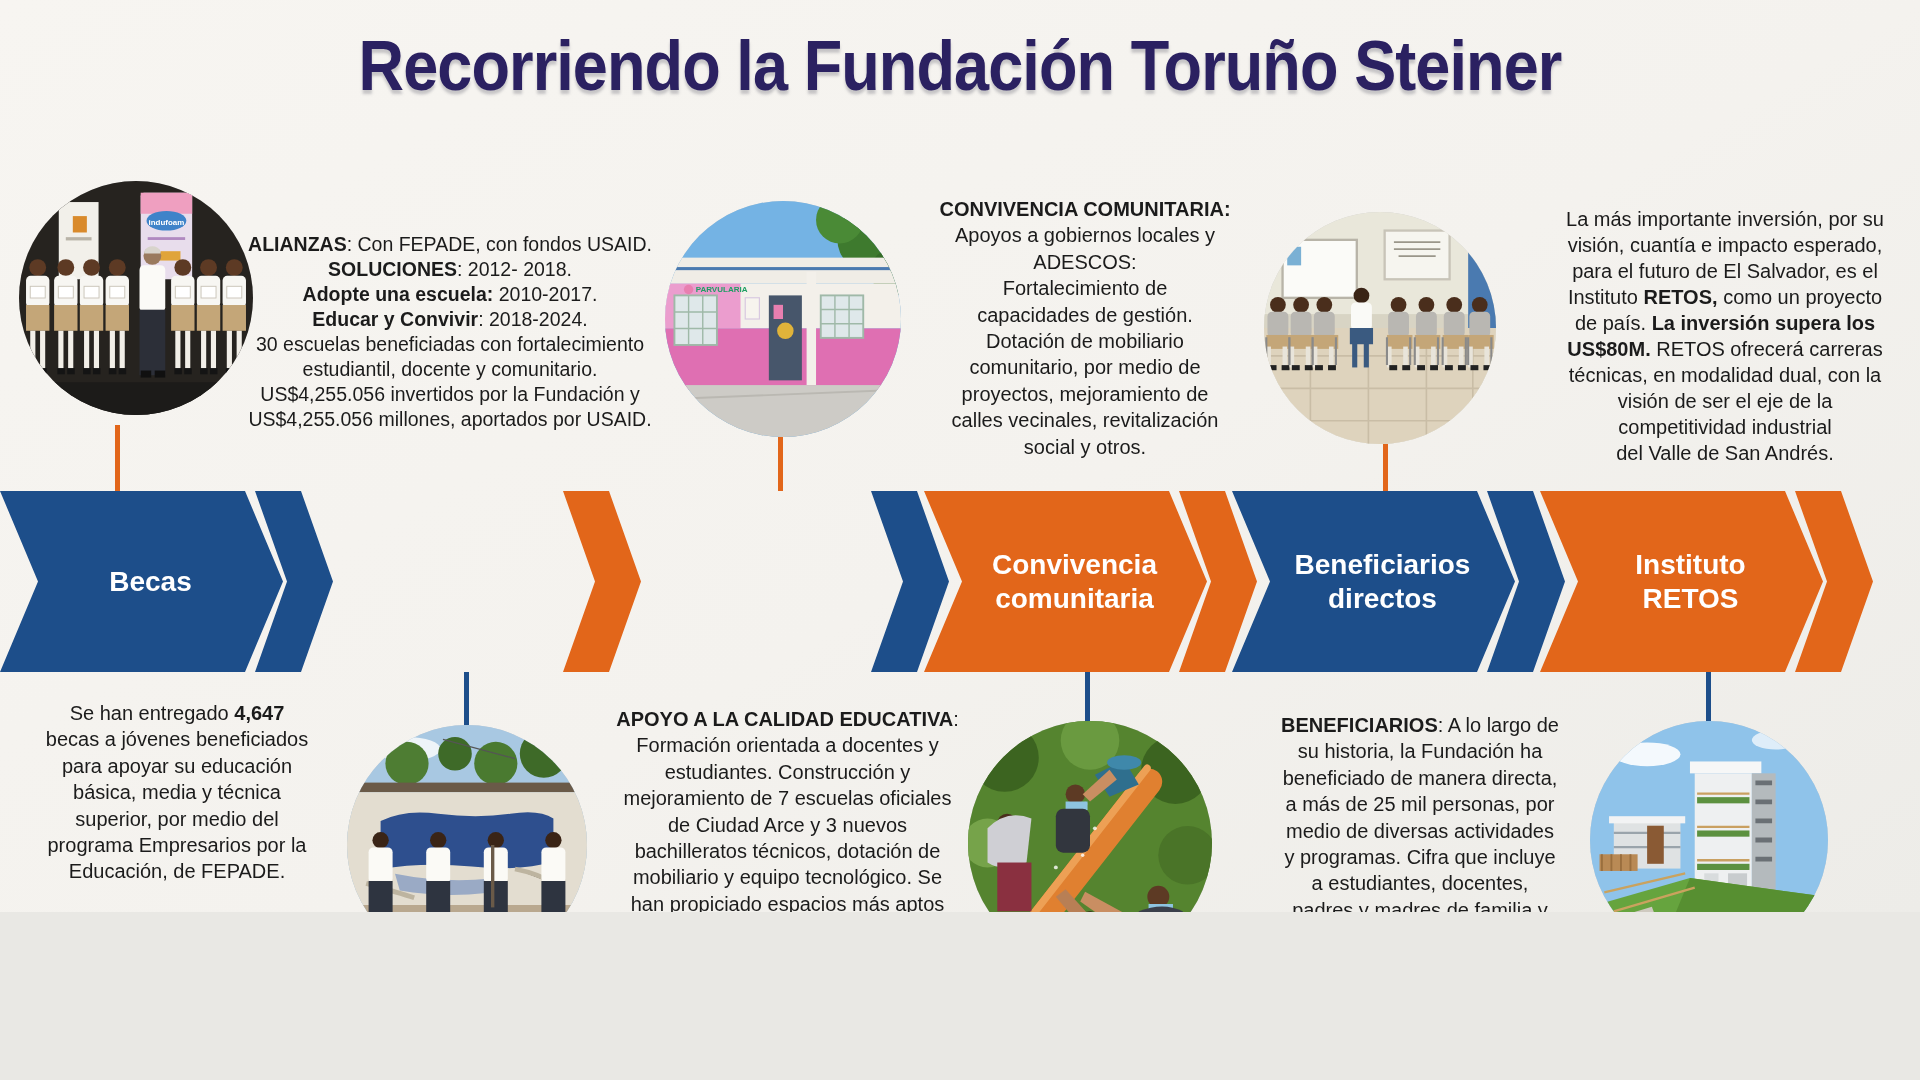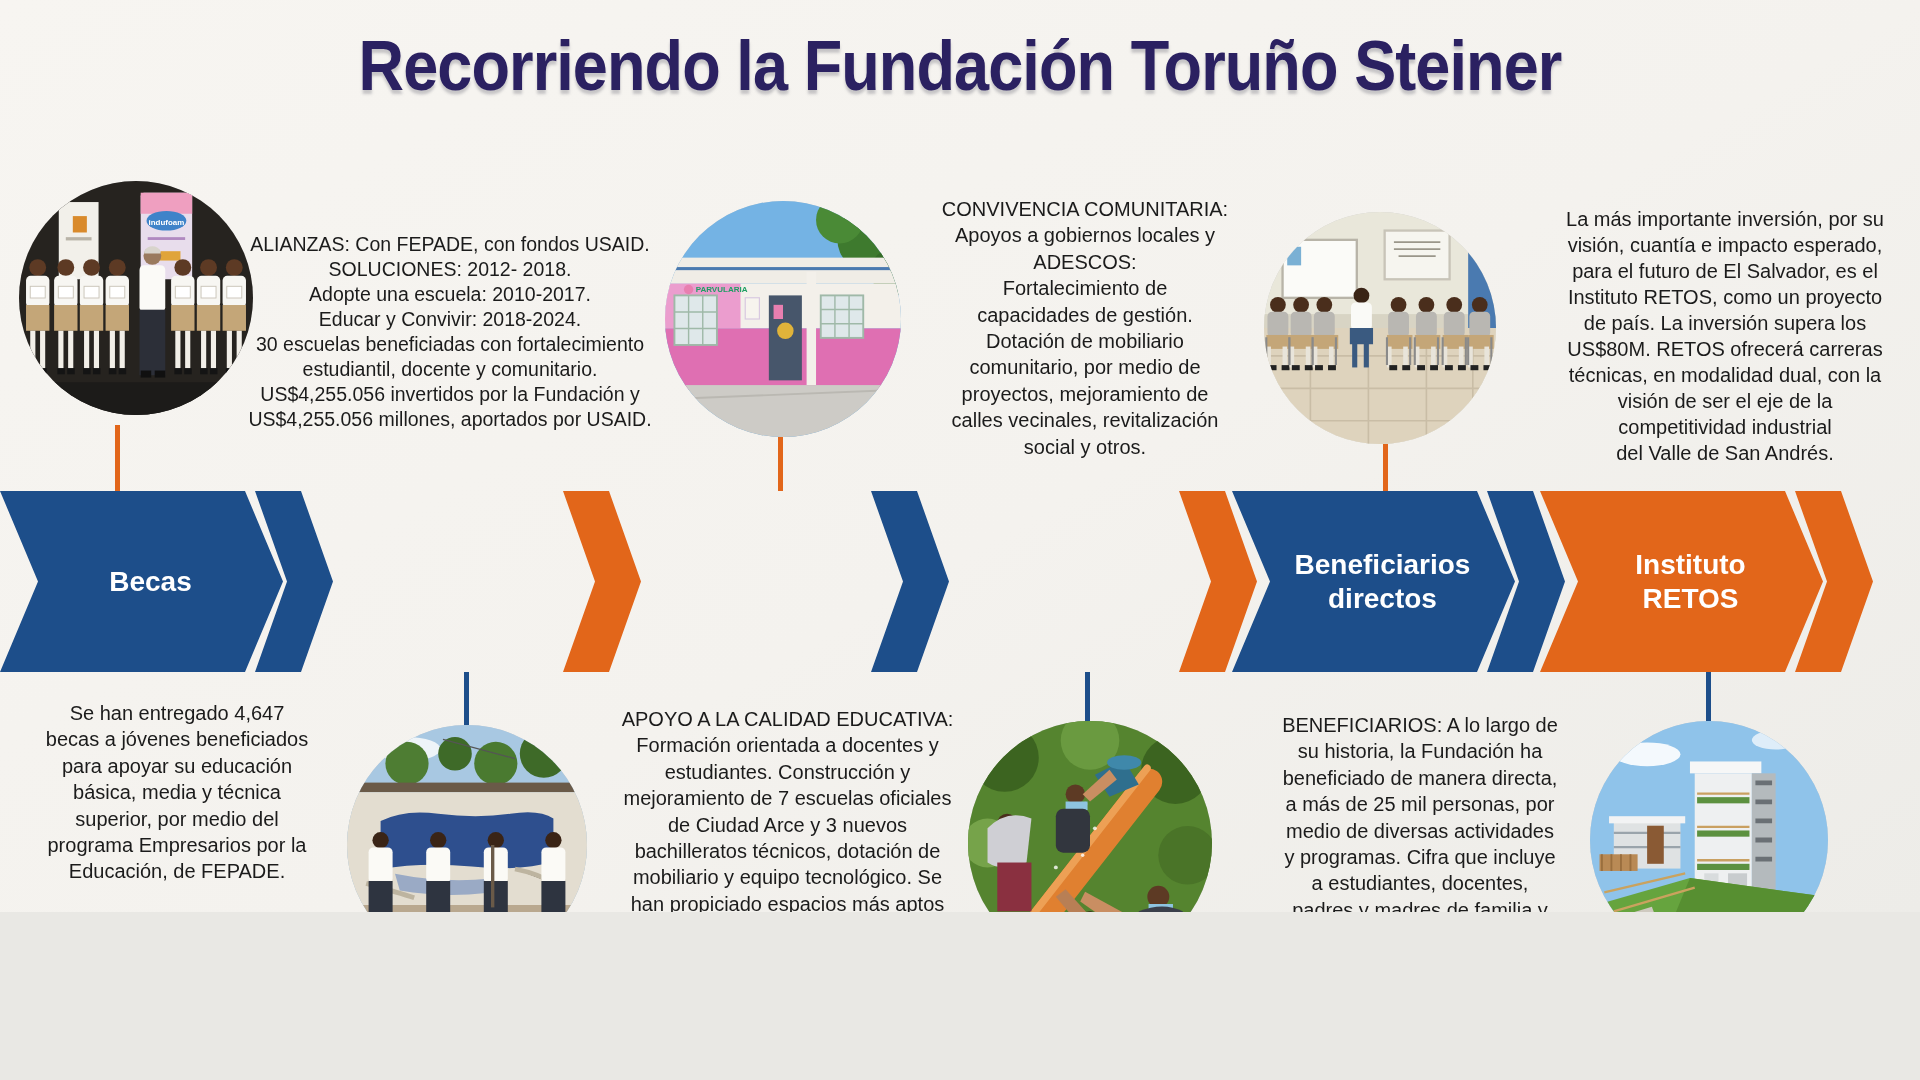--- a/index.html
+++ b/index.html
@@ -39,21 +39,21 @@
   .conn.o{background:var(--orange);}
   .conn.b{background:var(--blue);}
   
   .photo{position:absolute;border-radius:50%;overflow:hidden;background:#ccc;}
   .photo svg{display:block;width:100%;height:100%;}
   
   .note{
     position:absolute;text-align:center;font-size:20px;line-height:1.3;
     color:#1b1b1b;
   }
-  .note .b{font-weight:400;}
+  .note .b{font-weight:700;}
 </style>
 </head>
 <body>
 
 <div id="canvas">
 
   <div class="title">Recorriendo la Fundación Toruño Steiner</div>
 
   <div class="conn o" style="left:115px;top:425px;height:66px;"></div>
   <div class="conn o" style="left:778px;top:425px;height:66px;"></div>
@@ -283,20 +283,24 @@
   <div class="band">
     <div class="chev big c-blue" style="left:0px;align-items:center;">
       <div class="chev-label">Becas</div>
     </div>
     <div class="chev stripe c-blue" style="left:255px;"></div>
 
     <div class="chev stripe c-orange" style="left:563px;"></div>
 
     <div class="chev stripe c-blue" style="left:871px;"></div>
 
+    <div class="chev big c-orange" style="left:924px;">
+      <div class="chev-label">Convivencia
+comunitaria</div>
+    </div>
     <div class="chev stripe c-orange" style="left:1179px;"></div>
 
     <div class="chev big c-blue" style="left:1232px;">
       <div class="chev-label">Beneficiarios
 directos</div>
     </div>
     <div class="chev stripe c-blue" style="left:1487px;"></div>
 
     <div class="chev big c-orange" style="left:1540px;">
       <div class="chev-label">Instituto

